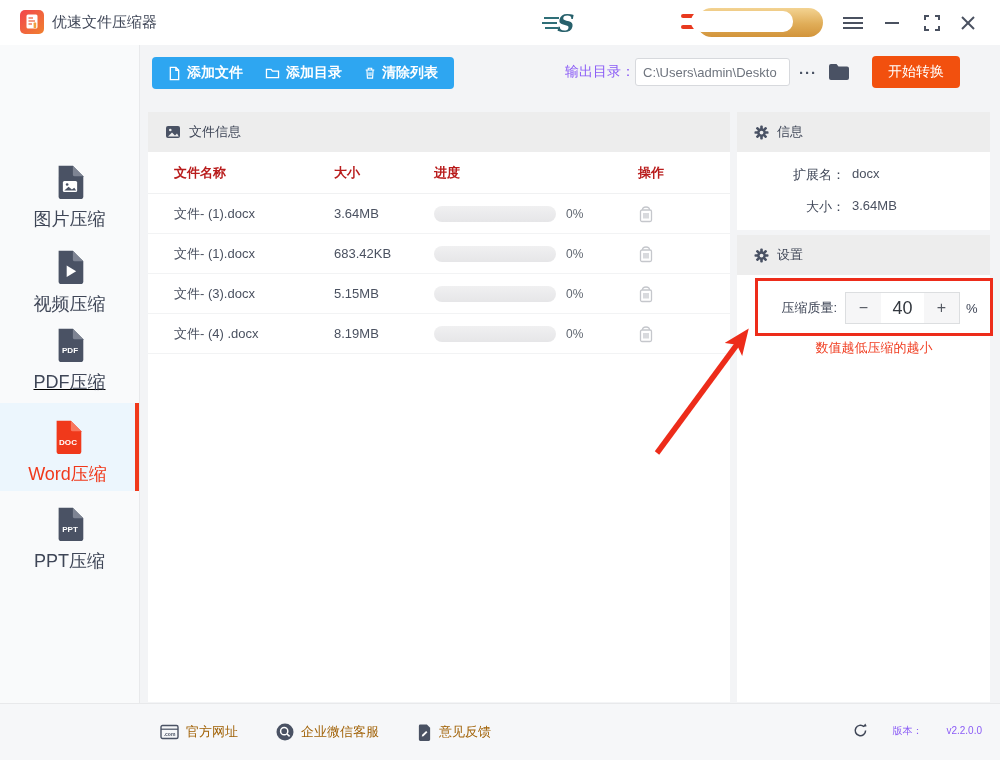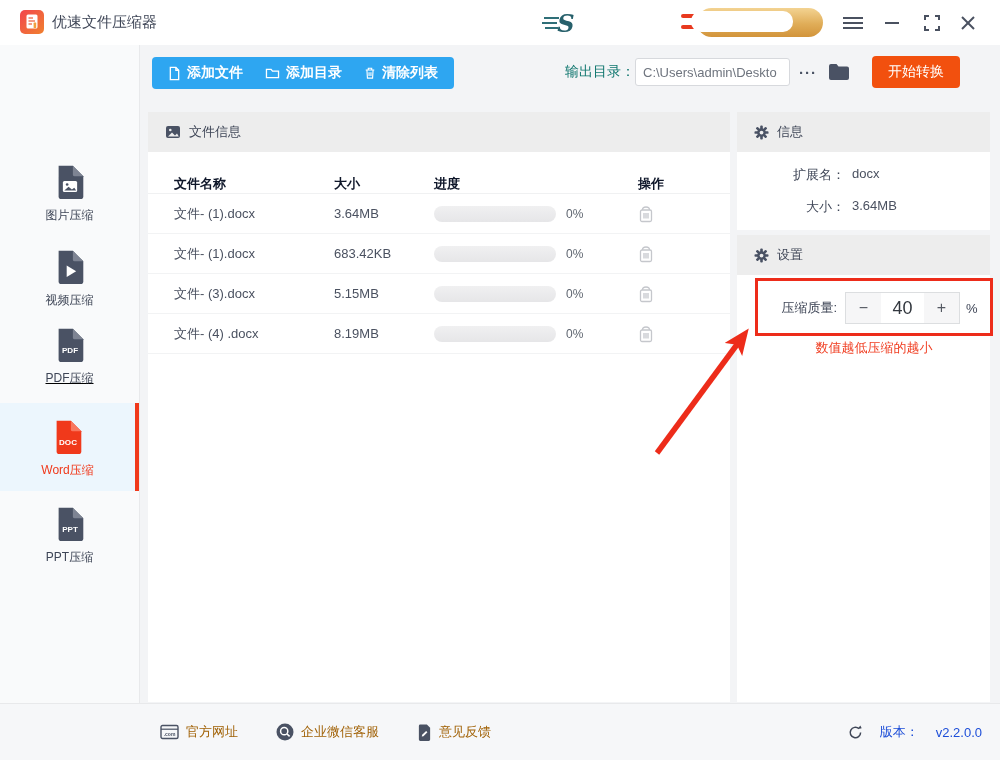--- a/index.html
+++ b/index.html
@@ -17,49 +17,49 @@
   .redbars div + div { margin-top:7px; }
   .goldpill { position:absolute; left:697px; top:8px; width:126px; height:29px; border-radius:15px;
               background:linear-gradient(180deg,#f3d392 0%,#e0ad58 55%,#d2943b 100%); }
   .goldpill .censor { position:absolute; left:-6px; top:3px; width:102px; height:21px; border-radius:10px; background:#fff; }
   .winbtn { position:absolute; top:12px; width:22px; height:22px; display:flex; align-items:center; justify-content:center; cursor:pointer; }
   .b-menu{left:842px;} .b-min{left:881px;} .b-max{left:921px;} .b-close{left:957px;}
 
   
   .sidebar { position:absolute; left:0; top:45px; width:140px; height:658px; background:#f9fafb; border-right:1px solid #e8e9eb; }
   .side-item { position:absolute; left:0; width:139px; height:80px; text-align:center; cursor:pointer; }
-  .side-item .lbl { display:block; margin-top:6px; font-size:12px; color:#3f4657; }
+  .side-item .lbl { display:block; margin-top:6px; font-size:18px; color:#3f4657; }
   .side-item svg { display:block; margin:4px auto 0; }
   .side-item.active { height:88px; background:#ecf6fd; border-right:4px solid #f0391b; }
   .side-item.active svg { margin-top:15px; }
   .side-item.active .lbl { color:#f0391b; }
   .si-1{top:114px;} .si-2{top:199px;} .si-3{top:277px;text-decoration:underline;} .si-4{top:358px;} .si-5{top:456px;}
 
   
   .mainbg { position:absolute; left:140px; top:45px; width:860px; height:658px; background:#f3f4f6; }
 
   .btn-group { position:absolute; left:152px; top:57px; height:32px; background:#2ea6f1; border-radius:4px;
                display:flex; align-items:center; padding:0 16px; gap:22px; }
   .tb-btn { display:flex; align-items:center; gap:6px; color:#fff; font-size:14px; cursor:pointer; white-space:nowrap;font-weight:bold; }
 
   .out-cluster { position:absolute; left:565px; top:55px; height:34px; display:flex; align-items:center; }
-  .out-label { font-size:14px; color:#0f766e; white-space:nowrap; }
+  .out-label { font-size:14px; color:#8b5cf6; white-space:nowrap; }
   .out-input { width:155px; height:28px; border:1px solid #d7d9dd; border-radius:3px; background:#fff;
                font-size:13px; color:#6e747e; padding:0 7px; font-family:"Liberation Sans","DejaVu Sans",sans-serif; }
   .dots { margin-left:9px; font-size:15px; font-weight:bold; color:#4a5264; letter-spacing:1px; cursor:pointer; }
   .fold-ico { margin-left:11px; cursor:pointer; display:flex; }
   .start-btn { margin-left:22px; width:88px; height:32px; background:#f2500e; border:none; border-radius:4px;
                color:#fff; font-size:14px; cursor:pointer; font-family:"Liberation Sans","DejaVu Sans",sans-serif; }
 
   
   .file-panel { position:absolute; left:148px; top:112px; width:582px; height:590px; background:#fff; }
   .panel-head { height:40px; background:#ededed; display:flex; align-items:center; padding-left:17px; gap:8px;
                 font-size:13px; color:#3f4657; }
-  .thead { display:flex; align-items:flex-end; height:42px; border-bottom:1px solid #f0f1f2;
-           font-size:13px; font-weight:bold; color:#0f172a; }
+  .thead { display:flex; align-items:center; height:42px; border-bottom:1px solid #f0f1f2;
+           font-size:13px; font-weight:bold; color:#b91c1c; }
   .trow { display:flex; align-items:center; height:40px; border-bottom:1px solid #f2f3f4; font-size:13px; color:#4a5160; }
   .c-name { width:186px; padding-left:26px; }
   .c-size { width:100px; }
   .c-prog { width:198px; display:flex; align-items:center; gap:10px; }
   .c-op   { width:70px; display:flex; justify-content:flex-start; padding-left:6px; }
   .pill { width:122px; height:16px; border-radius:8px; background:linear-gradient(180deg,#f0f0f1,#e6e6e8); }
   .ptxt { font-size:12px; color:#5f6670; }
   .trash { cursor:pointer; display:flex; }
 
   
@@ -80,21 +80,21 @@
 
   
   .ann-box { position:absolute; left:755px; top:278px; width:238px; height:58px; border:3px solid #ed2c1a; z-index:6; pointer-events:none; }
   .ann-hint { position:absolute; left:752px; top:339px; width:244px; text-align:center; font-size:13px; color:#f03e22; z-index:6; }
   .ann-arrow { position:absolute; left:630px; top:312px; z-index:6; pointer-events:none; }
 
   
   .footer { position:absolute; left:0; top:703px; width:1000px; height:57px; background:#f6f7f9; border-top:1px solid #e8e9eb; }
   .f-links { position:absolute; left:160px; top:19px; display:flex; gap:38px; }
   .f-item { display:flex; align-items:center; gap:7px; font-size:13px; color:#a16207; cursor:pointer; }
-  .f-version { position:absolute; right:18px; top:19px; display:flex; align-items:center; gap:17px; font-size:13px; color:#1d4ed8; }
+  .f-version { position:absolute; right:18px; top:19px; display:flex; align-items:center; gap:24px; font-size:10px; color:#8b5cf6; }
 </style>
 </head>
 <body>
 
 <div class="app">
 
   <div class="titlebar">
     <div class="applogo">
       <svg width="24" height="24" viewBox="0 0 24 24">
         <defs>

